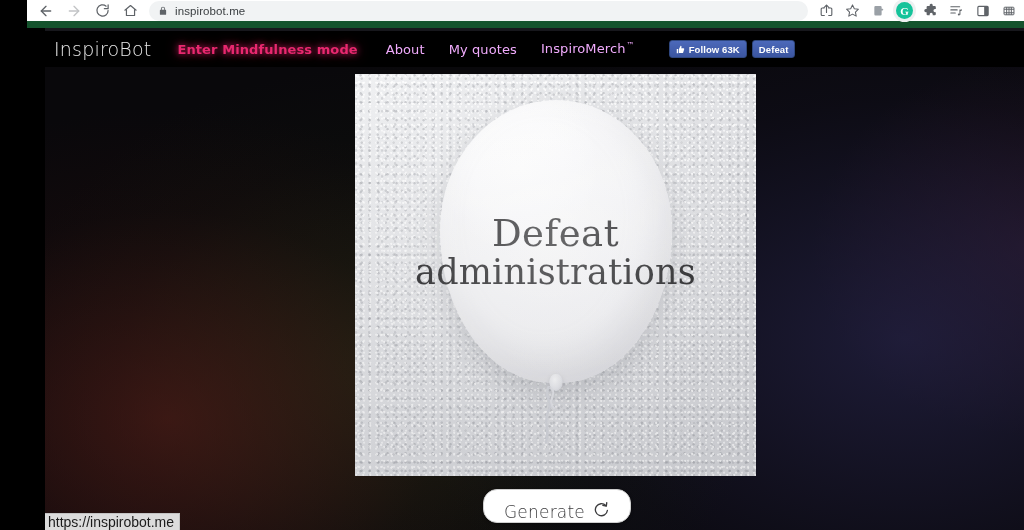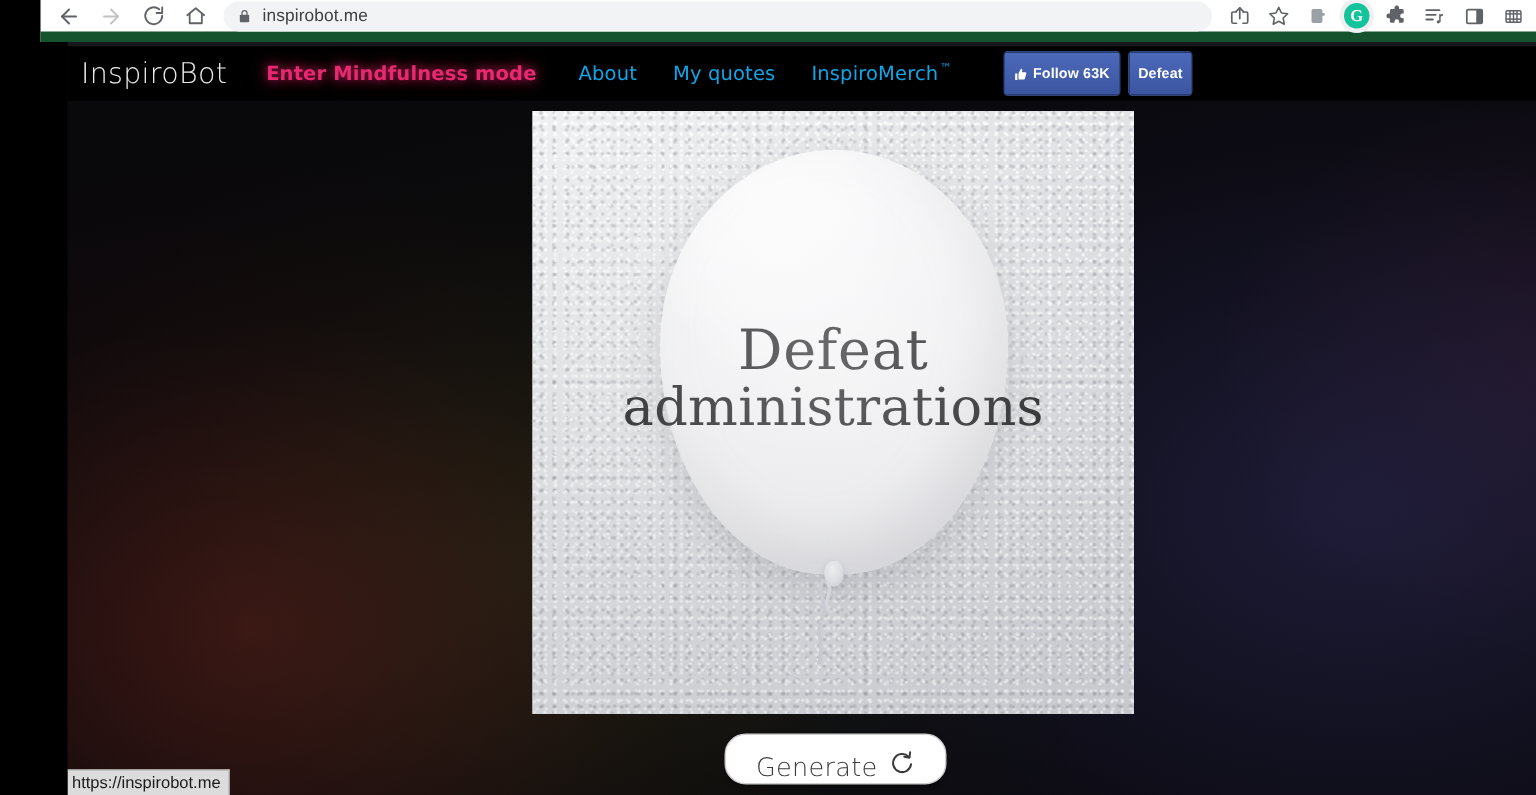--- a/index.html
+++ b/index.html
@@ -145,21 +145,21 @@
     letter-spacing: 0.2px;
     margin-left: 9px;
     margin-right: 26px;
     white-space: nowrap;
   }
 
   .nav-link {
     font-family: "DejaVu Sans", sans-serif;
     font-size: 13px;
     font-weight: 400;
-    color: #0ea5e9;
+    color: #f0abfc;
     text-decoration: none;
     white-space: nowrap;
     margin-right: 24px;
     letter-spacing: 0.1px;
   }
   .nav-link.mindfulness {
     color: #e8286f;
     text-shadow: 0 0 7px rgba(232,40,111,0.85), 0 0 14px rgba(232,40,111,0.45);
     margin-right: 28px;
     font-weight: bold;
@@ -172,21 +172,21 @@
 
   .fb-group {
     display: flex;
     align-items: center;
     gap: 5px;
     margin-left: 10px;
   }
   .fb-btn {
     display: inline-flex;
     align-items: center;
-    height: 30px;
+    height: 18px;
     background: linear-gradient(#4c69ba, #3b55a0);
     border: 1px solid #2f477f;
     border-radius: 3px;
     color: #ffffff;
     font-size: 9.5px;
     font-weight: bold;
     padding: 0 6px;
     letter-spacing: 0.1px;
     white-space: nowrap;
     font-family: "Liberation Sans", sans-serif;
@@ -318,21 +318,21 @@
     background: #dcdcdc;
     border-top: 1px solid #c2c2c2;
     border-right: 1px solid #c2c2c2;
     display: flex;
     align-items: center;
     padding: 0 5px 0 3px;
     z-index: 20;
   }
   .status-bubble span {
     font-family: "Liberation Sans", sans-serif;
-    font-size: 11px;
+    font-size: 14px;
     color: #1b1b1b;
     white-space: nowrap;
   }
 </style>
 </head>
 <body>
 
 <div id="app">
 
   <div class="browser-bar">

